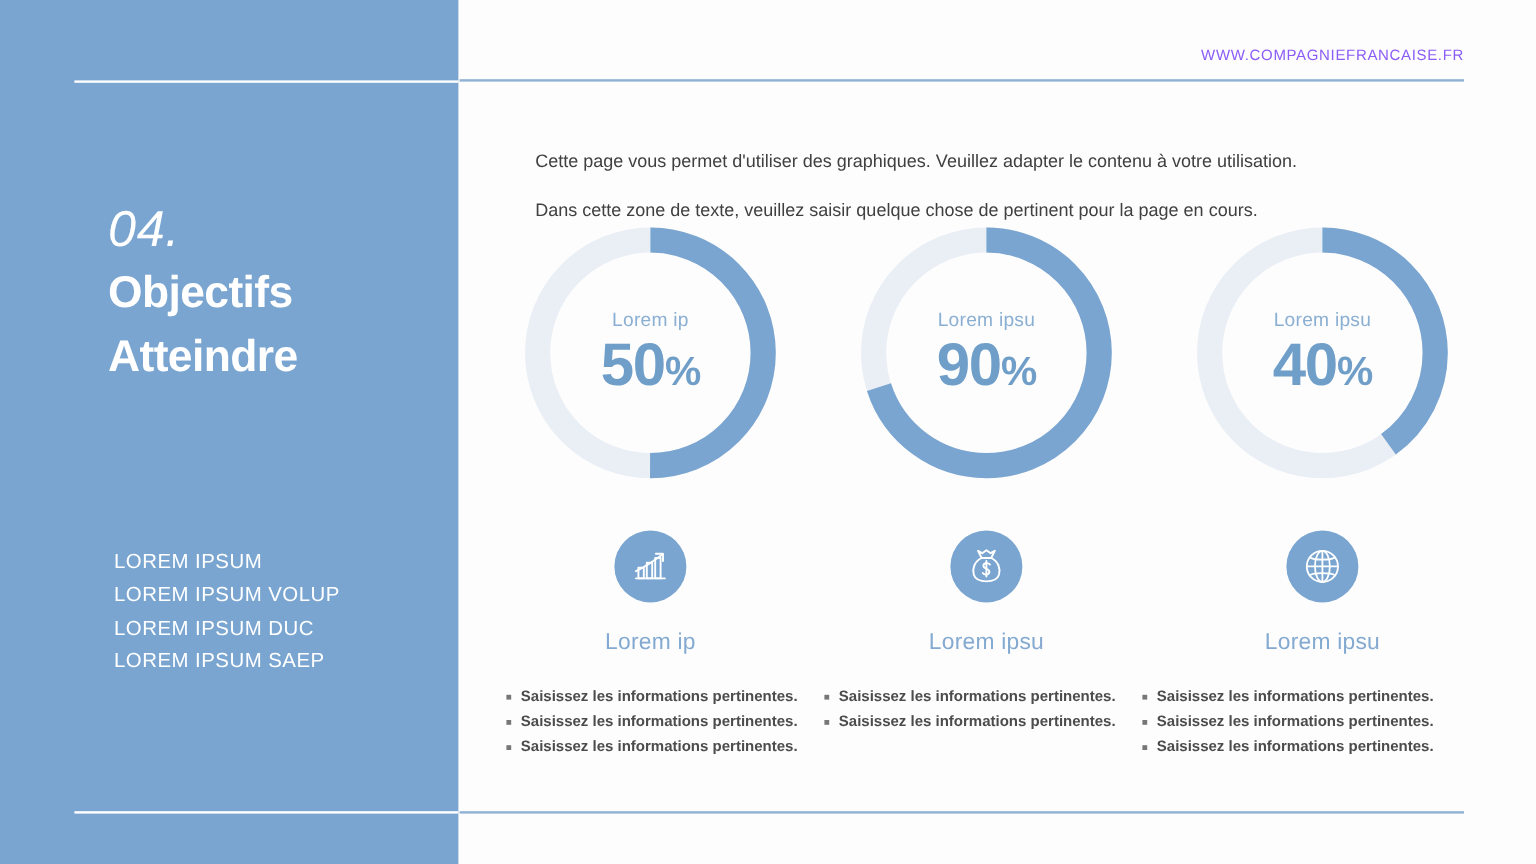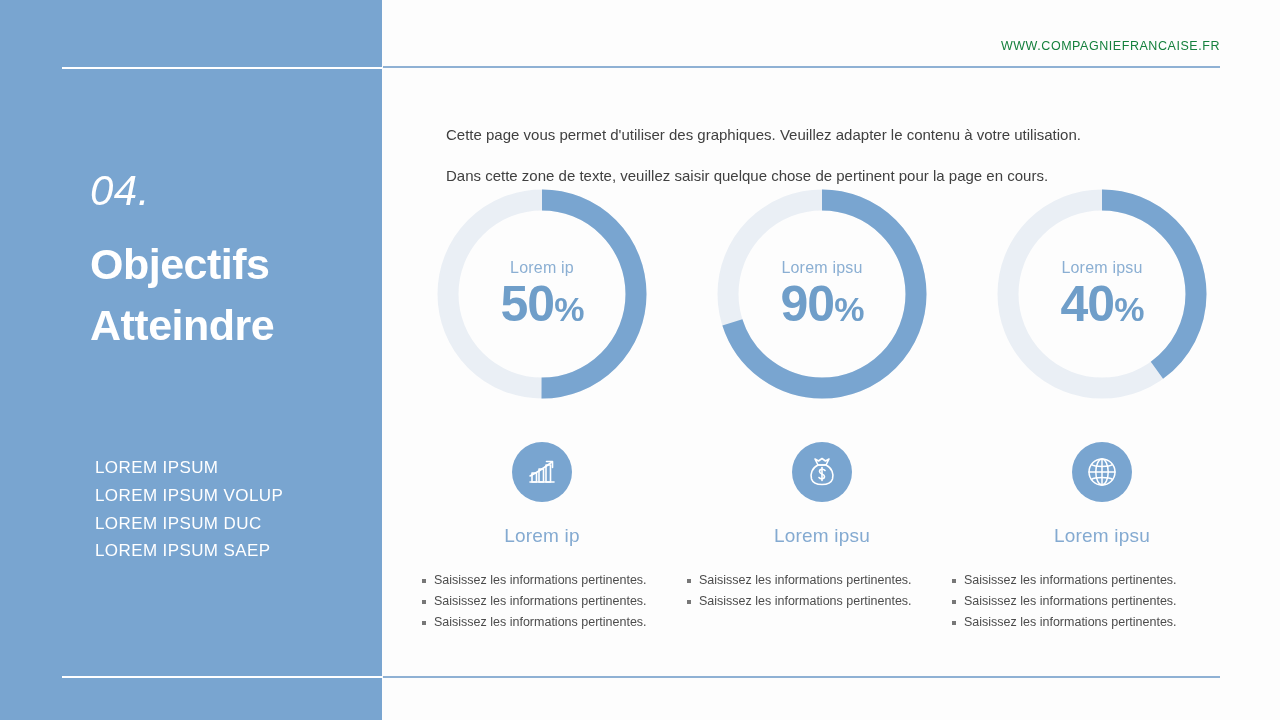--- a/index.html
+++ b/index.html
@@ -48,23 +48,23 @@
     font-size: 42px;
     font-style: italic;
     font-weight: 300;
     color: #ffffff;
     letter-spacing: 0.5px;
     line-height: 1;
   }
   .sidebar-title {
     position: absolute;
     left: 90px;
-    top: 234px;
+    top: 218px;
     width: 290px;
-    font-size: 43px;
+    font-size: 37px;
     font-weight: bold;
     color: #ffffff;
     line-height: 1.42;
     letter-spacing: -0.5px;
   }
   .sidebar-title span { display: block; }
   .sidebar-list {
     position: absolute;
     left: 91px;
     top: 450px;
@@ -87,21 +87,21 @@
     top: 0;
     width: 898px;
     height: 720px;
   }
   .site-url {
     position: absolute;
     right: 60px;
     top: 39px;
     font-size: 12.5px;
     letter-spacing: 0.55px;
-    color: #15803d;
+    color: #8b5cf6;
   }
   .header-rule {
     position: absolute;
     left: 1px;
     top: 66px;
     width: 837px;
     height: 2px;
     background: #8fb1d4;
   }
   .footer-rule {
@@ -215,20 +215,21 @@
   .bullets-row {
     position: absolute;
     left: 40px;
     top: 570px;
     width: 810px;
     display: flex;
     justify-content: flex-start;
   }
   .bullets-col {
     width: 265px;
+    font-weight: bold;
   }
   .bullets-col ul {
     list-style: none;
     margin: 0;
     padding: 0;
   }
   .bullets-col li {
     position: relative;
     padding-left: 12px;
     font-size: 12.5px;

